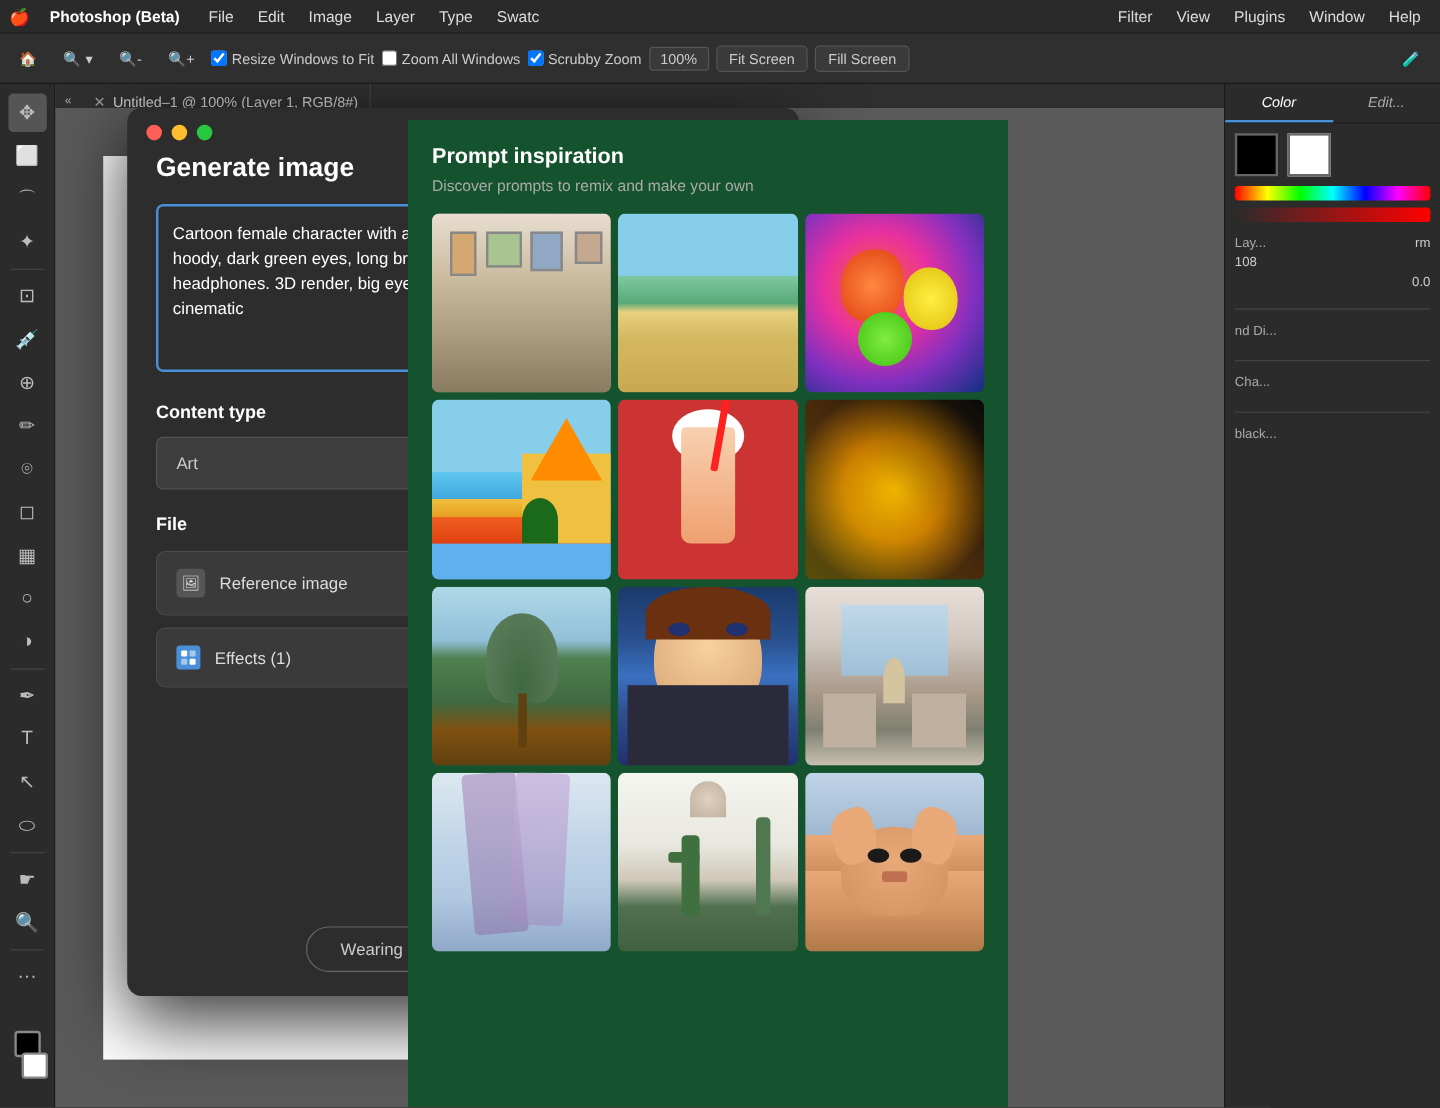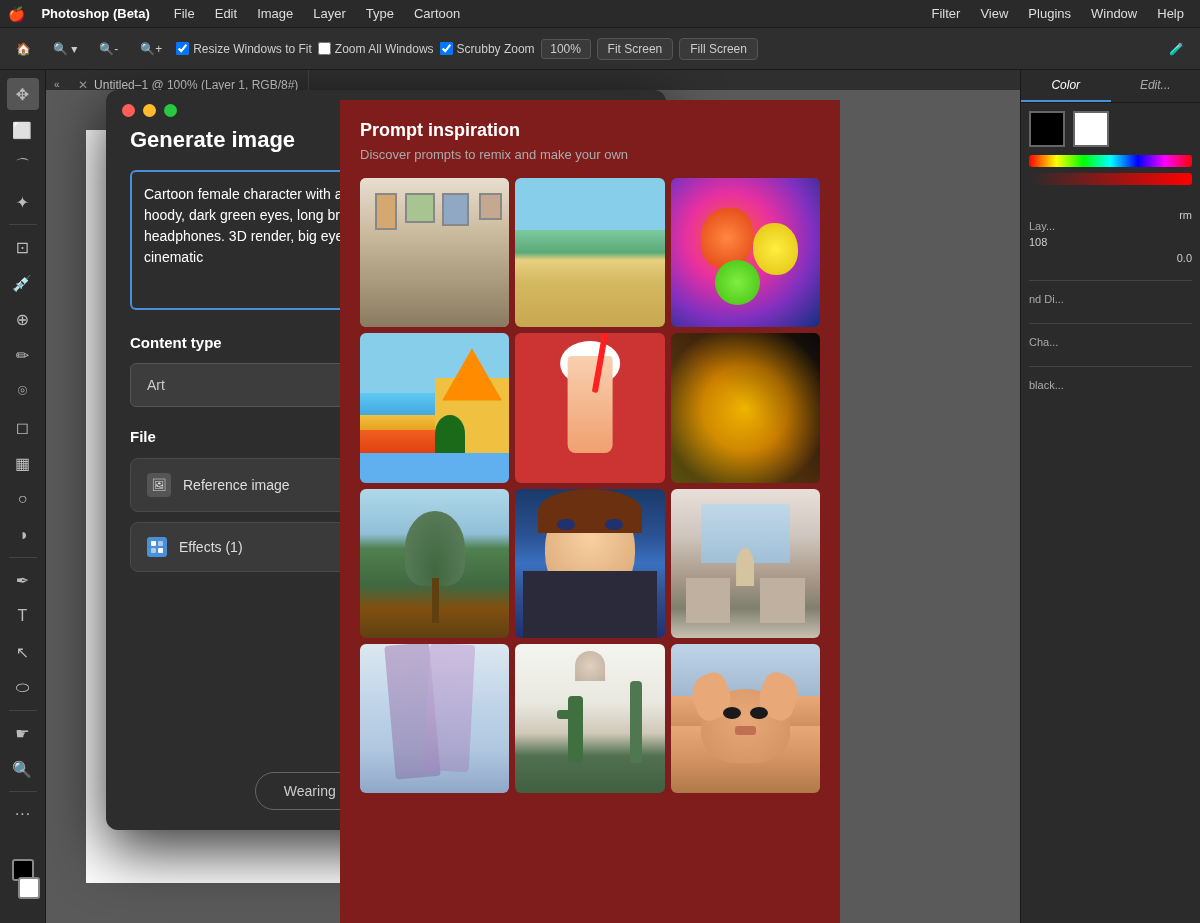--- a/index.html
+++ b/index.html
@@ -362,21 +362,21 @@
       gap: 8px;
     }
 
     
     .inspiration-panel {
       position: absolute;
       top: 30px;
       right: 180px;
       width: 500px;
       bottom: 0;
-      background: #7f1d1d;
+      background: #14532d;
       padding: 20px;
       overflow-y: auto;
     }
     .inspiration-title {
       font-size: 18px;
       font-weight: 700;
       color: #fff;
       margin-bottom: 6px;
     }
     .inspiration-subtitle {
@@ -449,21 +449,21 @@
 
 <div class="menu-bar">
   <span class="apple-icon">🍎</span>
   <span class="app-name">Photoshop (Beta)</span>
   <div class="menu-items">
     <span class="menu-item">File</span>
     <span class="menu-item">Edit</span>
     <span class="menu-item">Image</span>
     <span class="menu-item">Layer</span>
     <span class="menu-item">Type</span>
-    <span class="menu-item">Cartoon</span>
+    <span class="menu-item">Swatc</span>
   </div>
   <div class="spacer"></div>
   <div class="right-items">
     <span class="menu-item">Filter</span>
     <span class="menu-item">View</span>
     <span class="menu-item">Plugins</span>
     <span class="menu-item">Window</span>
     <span class="menu-item">Help</span>
   </div>
 </div>
@@ -722,21 +722,21 @@
     </div>
     <div style="padding:8px;background:#2b2b2b;flex:1;">
       <div style="display:flex;gap:8px;margin-bottom:8px;">
         <div style="width:36px;height:36px;background:#000;border:2px solid #666;cursor:pointer;"></div>
         <div style="width:36px;height:36px;background:#fff;border:2px solid #666;cursor:pointer;"></div>
       </div>
       <div style="width:100%;height:12px;background:linear-gradient(90deg,#ff0000,#ffff00,#00ff00,#00ffff,#0000ff,#ff00ff,#ff0000);border-radius:3px;cursor:pointer;margin-bottom:6px;"></div>
       <div style="width:100%;height:12px;background:linear-gradient(90deg,rgba(255,0,0,0),rgba(255,0,0,1));border-radius:3px;cursor:pointer;"></div>
       <div style="margin-top:12px;">
         <div style="display:flex;align-items:center;justify-content:space-between;margin-bottom:4px;">
-          <span style="color:#aaa;font-size:11px;margin-top:23px;">Lay...</span>
+          <span style="color:#aaa;font-size:11px;">Lay...</span>
           <span style="color:#ccc;font-size:11px;">rm</span>
         </div>
         <div style="display:flex;align-items:center;justify-content:flex-start;margin-bottom:4px;">
           <span style="color:#aaa;font-size:11px;"></span>
           <span style="color:#ccc;font-size:11px;">108</span>
         </div>
         <div style="display:flex;align-items:center;justify-content:space-between;margin-bottom:4px;">
           <span style="color:#aaa;font-size:11px;"></span>
           <span style="color:#ccc;font-size:11px;">0.0</span>
         </div>

